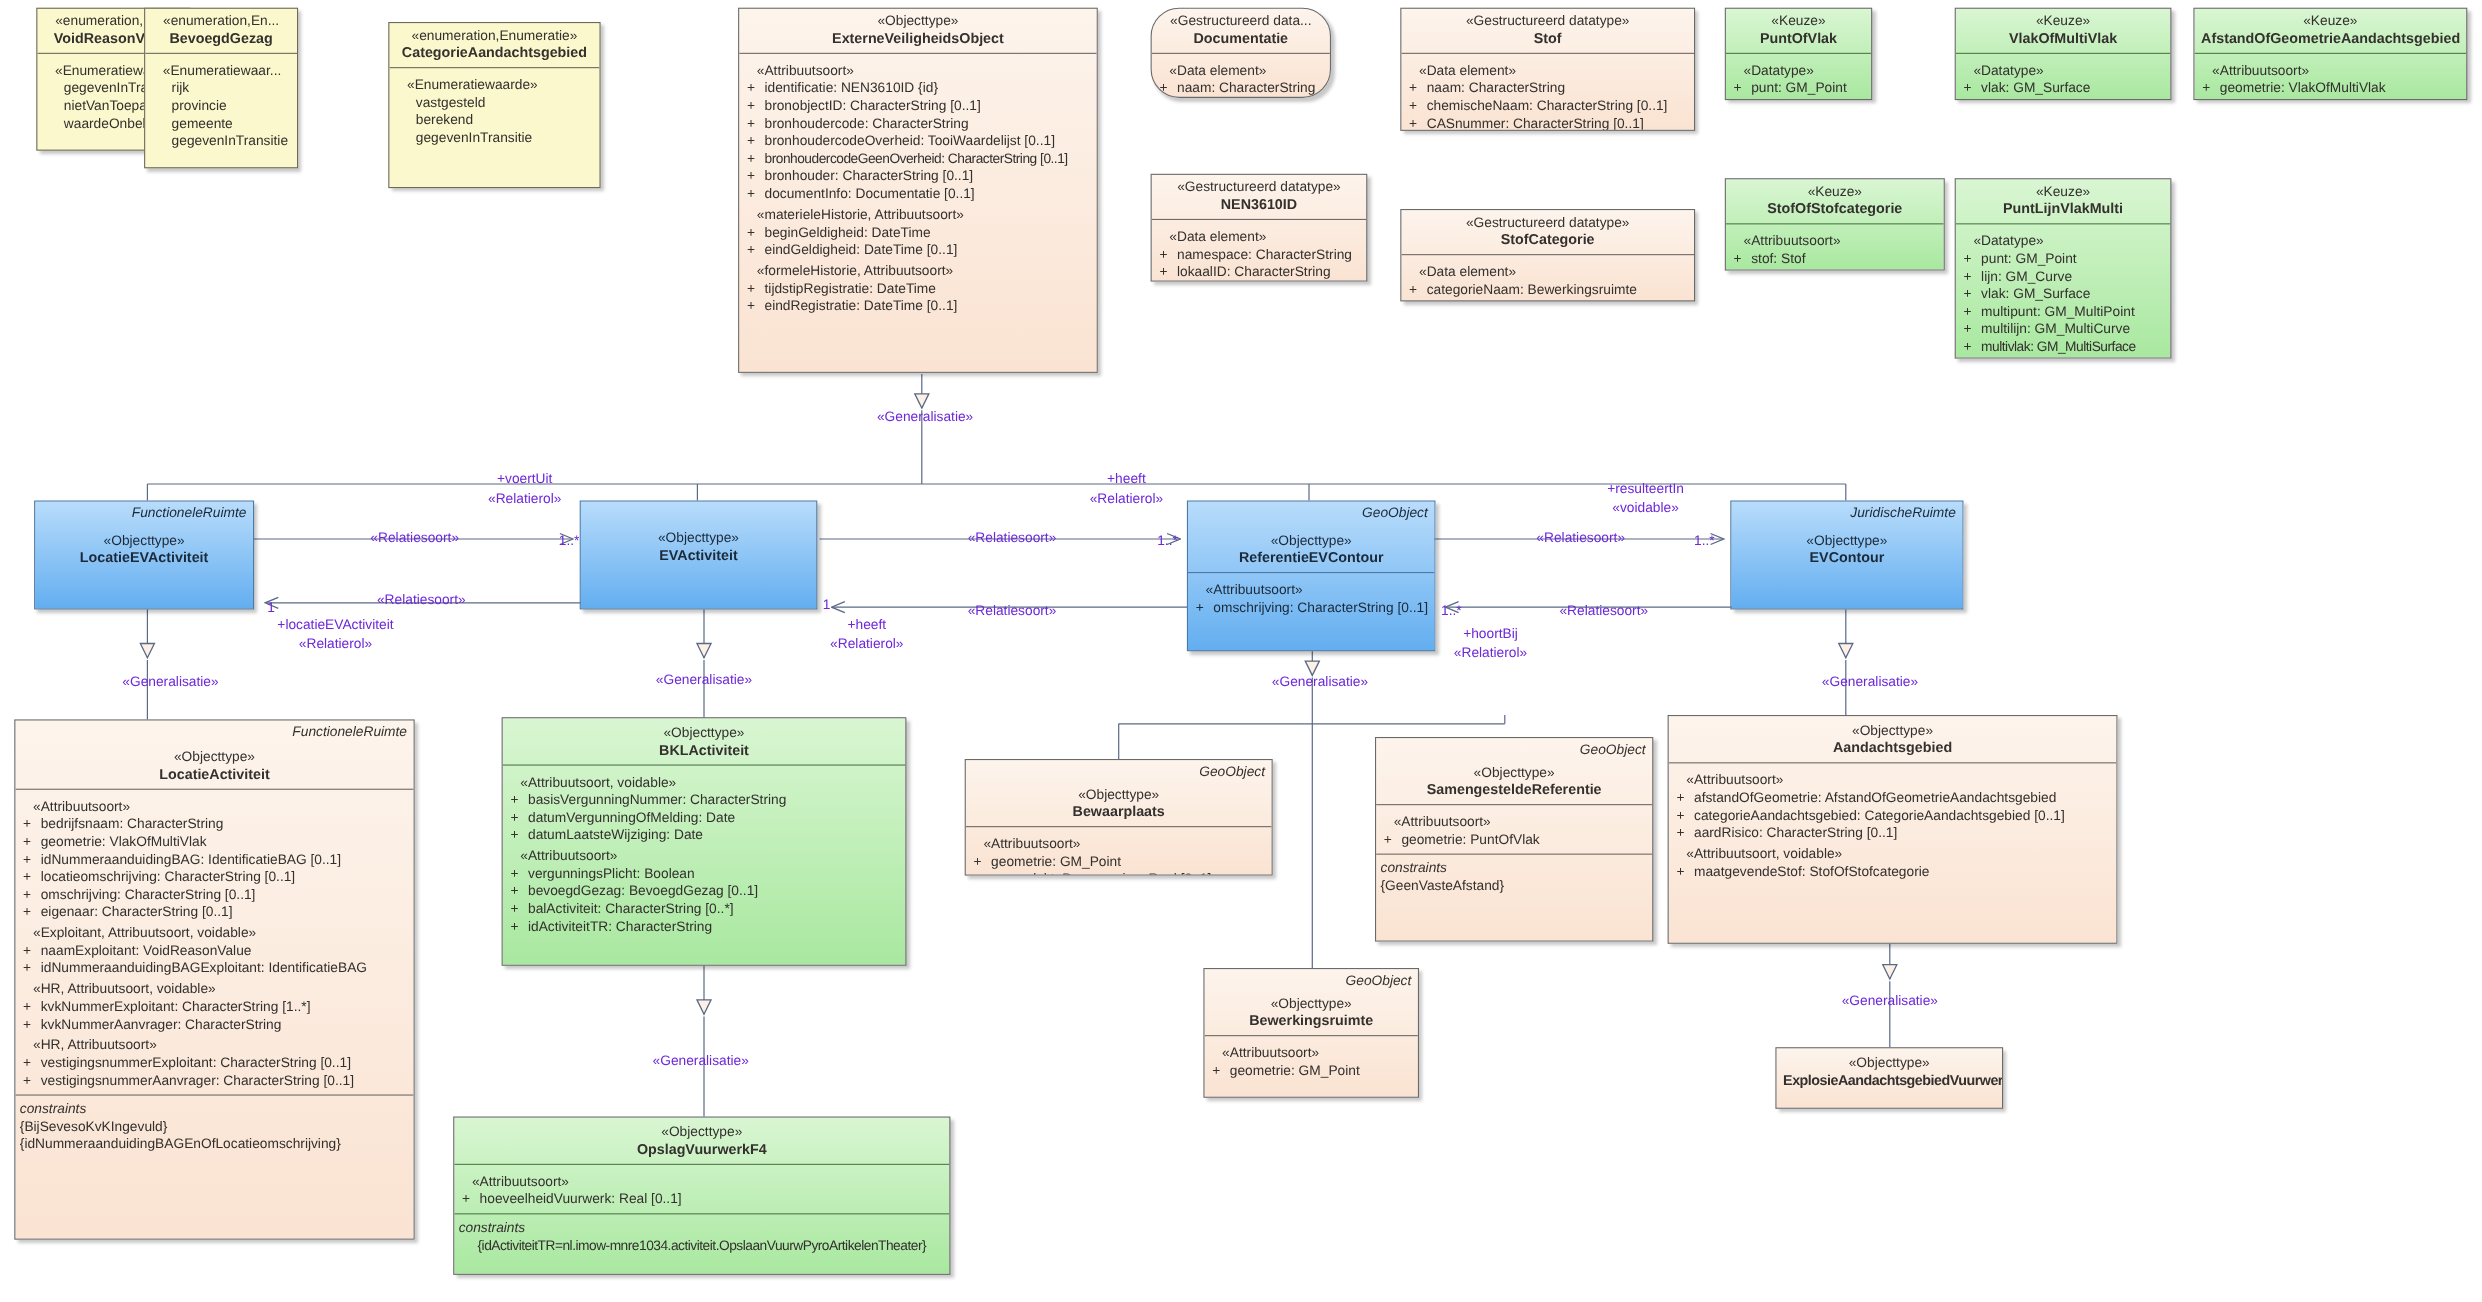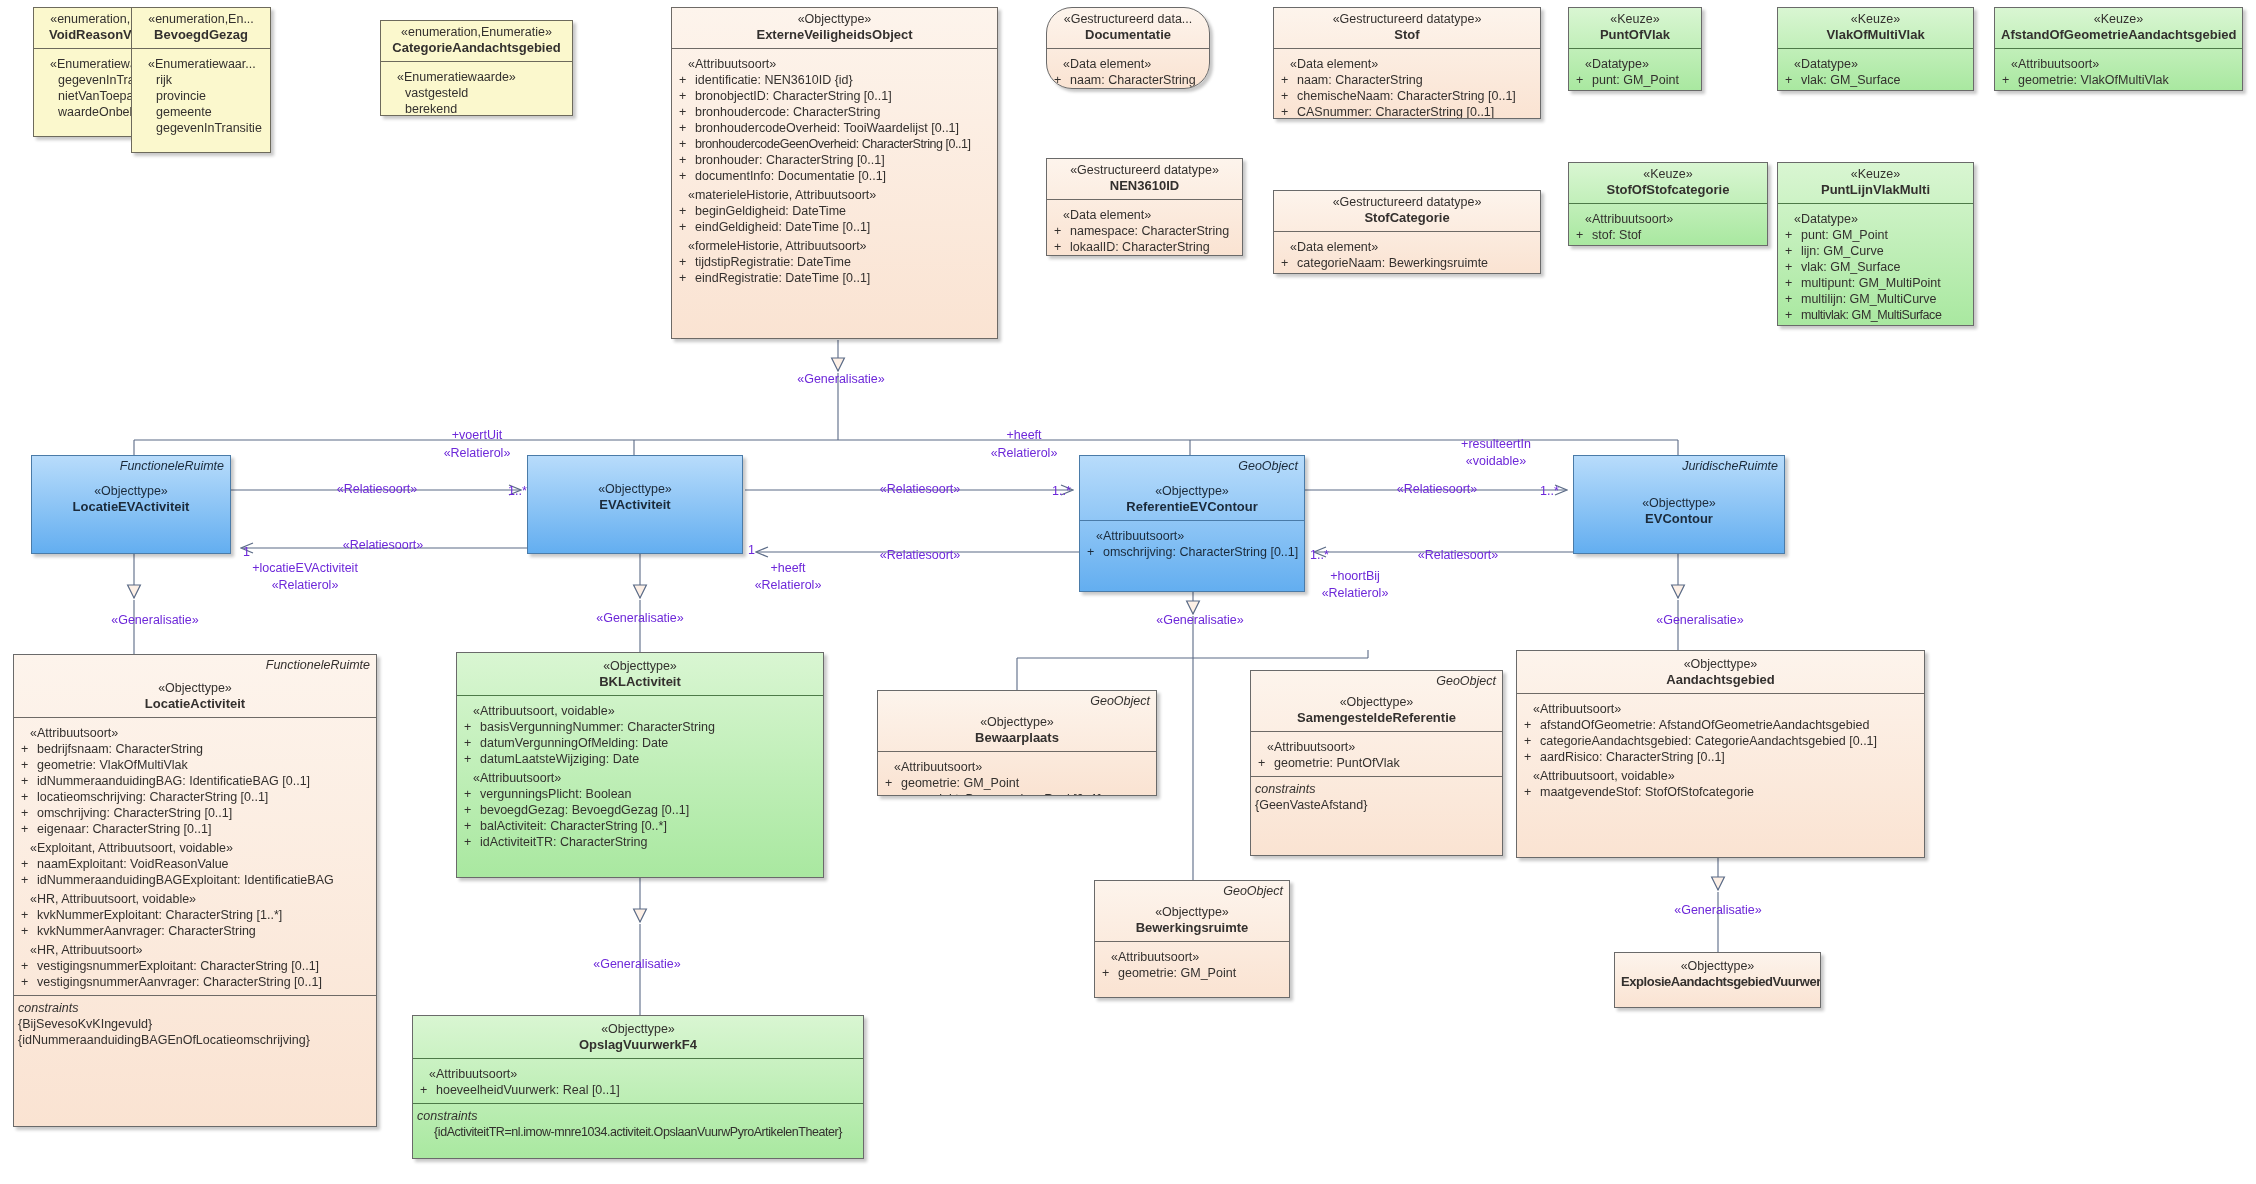--- a/index.html
+++ b/index.html
@@ -116,21 +116,21 @@
     </div>
     <div class="body">
       <div class="grp">«Enumeratiewaar...</div>
       <div class="attr" style="padding-left:20px">rijk</div>
       <div class="attr" style="padding-left:20px">provincie</div>
       <div class="attr" style="padding-left:20px">gemeente</div>
       <div class="attr" style="padding-left:20px">gegevenInTransitie</div>
     </div>
   </div>
 
-  <div class="cls yellow" style="left:380px;top:20px;width:193px;height:96px;">
+  <div class="cls yellow" style="left:353px;top:20px;width:193px;height:151px;">
     <div class="hdr">
       <span class="stereo">«enumeration,Enumeratie»</span>
       <span class="cname">CategorieAandachtsgebied</span>
     </div>
     <div class="body">
       <div class="grp">«Enumeratiewaarde»</div>
       <div class="attr" style="padding-left:20px">vastgesteld</div>
       <div class="attr" style="padding-left:20px">berekend</div>
       <div class="attr" style="padding-left:20px">gegevenInTransitie</div>
     </div>
@@ -295,21 +295,21 @@
       <span class="stereo" style="margin-top:22px;">«Objecttype»</span>
       <span class="cname ital">ReferentieEVContour</span>
     </div>
     <div class="sect" style="border-top:1px solid #4a7ba8;">
       <div class="grp">«Attribuutsoort»</div>
       <div class="attr"><span class="pm">+</span><span>omschrijving: CharacterString [0..1]</span></div>
     </div>
   </div>
 
   <div class="cls blue" style="left:1573px;top:455px;width:212px;height:99px;">
-    <div class="hdr" style="padding-top:18px;">
+    <div class="hdr" style="padding-top:6px;">
       <span class="meta">JuridischeRuimte</span>
       <span class="stereo" style="margin-top:22px;">«Objecttype»</span>
       <span class="cname ital">EVContour</span>
     </div>
   </div>
 
   <div class="cls peachgrad" style="left:13px;top:654px;width:364px;height:473px;">
     <div class="hdr" style="border-bottom-color:#6e6a66;padding-top:6px;">
       <span class="meta">FunctioneleRuimte</span>
       <span class="stereo" style="margin-top:20px;">«Objecttype»</span>

